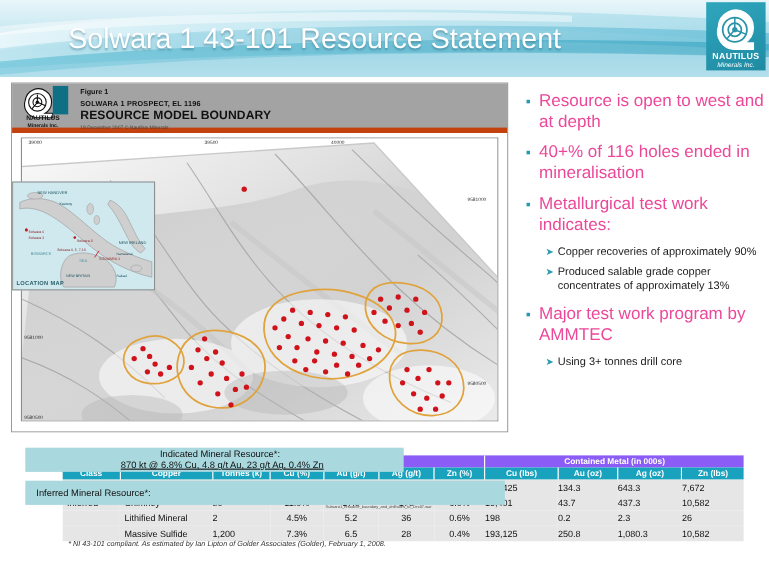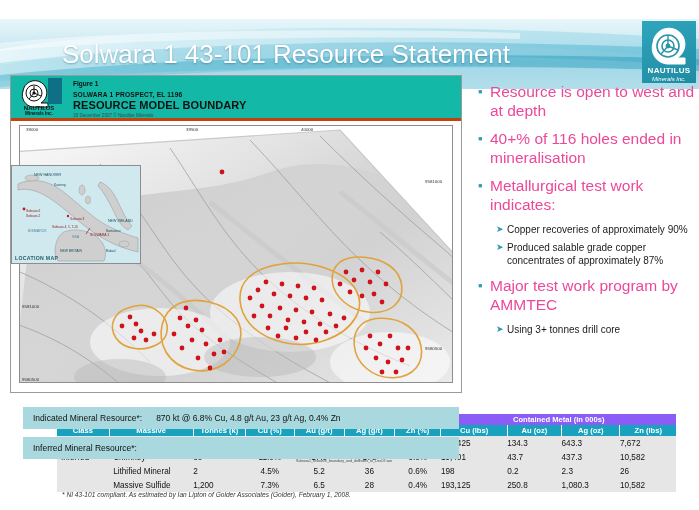--- a/index.html
+++ b/index.html
@@ -9,21 +9,20 @@
     font-family:"Liberation Sans",sans-serif;
     overflow:hidden;
     position:relative;
   }
 
   
   .banner{
     position:absolute;left:0;top:0;width:699px;height:70px;
     background:linear-gradient(180deg,#e8f6fa 0%,#cdeaf2 35%,#a9dbe8 62%,#cfe9f1 100%);
     overflow:hidden;
-    margin-top:19px;
   }
   .banner svg{position:absolute;left:0;top:0;}
   .banner-title{
     position:absolute;left:62px;top:20px;
     font-size:26px;color:#ffffff;
     font-family:"Liberation Sans",sans-serif;
     letter-spacing:0px;
     text-shadow:0 1px 2px rgba(20,70,90,.35);
     white-space:nowrap;
   }
@@ -41,21 +40,21 @@
     font-size:6px;color:#ffffff;font-style:italic;line-height:7px;
   }
 
   
   .figure{
     position:absolute;left:10px;top:75px;width:452px;height:318px;
     border:1px solid #9a9a9a;background:#ffffff;box-sizing:border-box;
   }
   .fig-head{
     position:absolute;left:0;top:0;width:450px;height:45px;
-    border-bottom:3px solid #c2410c;box-sizing:border-box;background:#14b8a6;
+    border-bottom:5px solid #c2410c;box-sizing:border-box;background:#a3a3a3;
   }
   .fig-logo{position:absolute;left:4px;top:2px;width:48px;height:40px;}
   .fig-logo .shell{position:absolute;left:0;top:0;}
   .fig-logo .nm1{position:absolute;left:0;bottom:7px;width:48px;text-align:center;font-size:6px;font-weight:bold;color:#111;line-height:6px;}
   .fig-logo .nm2{position:absolute;left:0;bottom:1px;width:48px;text-align:center;font-size:4.6px;font-weight:bold;color:#111;line-height:6px;}
 
   .fig-t1{position:absolute;left:62px;top:4px;font-size:6.5px;font-weight:bold;color:#111;}
   .fig-t2{position:absolute;left:62px;top:15px;font-size:6.6px;font-weight:bold;color:#111;letter-spacing:.2px;}
   .fig-t3{position:absolute;left:62px;top:23px;font-size:11px;font-weight:bold;color:#111;letter-spacing:.1px;}
   .fig-t4{position:absolute;left:62px;top:37px;font-size:4.6px;color:#444;}
@@ -86,22 +85,22 @@
   .inset .locname{position:absolute;left:3px;bottom:2px;font-size:5.2px;font-weight:bold;color:#2b5f6b;letter-spacing:.3px;}
 
   .coord{position:absolute;font-size:4.4px;color:#333;}
 
   
   .callout{
     position:absolute;height:22px;background:#a9d8de;z-index:8;
     display:flex;align-items:center;
   }
   .callout .lbl{font-size:8.5px;color:#111;margin-left:10px;white-space:nowrap;}
-  .callout .val{font-size:8.5px;color:#111;margin-left:14px;white-space:nowrap;}
-  #callout-indicated{left:12px;top:331px;width:436px;}
+  .callout .val{font-size:8.5px;color:#111;margin-left:14px;white-space:nowrap;text-decoration:underline;}
+  #callout-indicated{left:12px;top:331px;width:344px;flex-direction:column;}
   #callout-inferred{left:12px;top:361px;width:436px;}
 
   .map-note{position:absolute;left:285px;top:383px;font-size:3.6px;color:#444;z-index:9;}
 
   
   .bullets{position:absolute;left:478px;top:82px;width:218px;}
   .b1{display:flex;margin-bottom:9px;}
   .b1 .mk{width:12px;flex:0 0 12px;color:#2a9ab2;font-size:13px;line-height:19px;}
   .b1 .tx{font-size:15.5px;line-height:19px;color:#ec4899;}
   .b2{display:flex;margin:0 0 5px 18px;}
@@ -413,21 +412,21 @@
   <div class="b1">
     <span class="mk">▪</span>
     <span class="tx">Metallurgical test work indicates:</span>
   </div>
   <div class="b2">
     <span class="mk">➤</span>
     <span class="tx">Copper recoveries of approximately 90%</span>
   </div>
   <div class="b2" style="margin-bottom:9px">
     <span class="mk">➤</span>
-    <span class="tx">Produced salable grade copper concentrates of approximately 87%</span>
+    <span class="tx">Produced salable grade copper concentrates of approximately 13%</span>
   </div>
   <div class="b1">
     <span class="mk">▪</span>
     <span class="tx">Major test work program by AMMTEC</span>
   </div>
   <div class="b2">
     <span class="mk">➤</span>
     <span class="tx">Using 3+ tonnes drill core</span>
   </div>
 </div>
@@ -436,21 +435,21 @@
   <thead>
     <tr>
       <td class="hd blank nb" style="width:52px"></td>
       <td class="hd blank" style="width:84px"></td>
       <td class="hd blank" style="width:52px"></td>
       <td class="hdg" colspan="4">Grade</td>
       <td class="hdg" colspan="4">Contained Metal (in 000s)</td>
     </tr>
     <tr>
       <td class="hd nb">Class</td>
-      <td class="hd">Massive</td>
+      <td class="hd">Copper</td>
       <td class="hd">Tonnes (k)</td>
       <td class="hd" style="width:48px">Cu (%)</td>
       <td class="hd" style="width:50px">Au (g/t)</td>
       <td class="hd" style="width:50px">Ag (g/t)</td>
       <td class="hd" style="width:46px">Zn (%)</td>
       <td class="hd" style="width:66px">Cu (lbs)</td>
       <td class="hd" style="width:54px">Au (oz)</td>
       <td class="hd" style="width:58px">Ag (oz)</td>
       <td class="hd" style="width:56px">Zn (lbs)</td>
     </tr>

